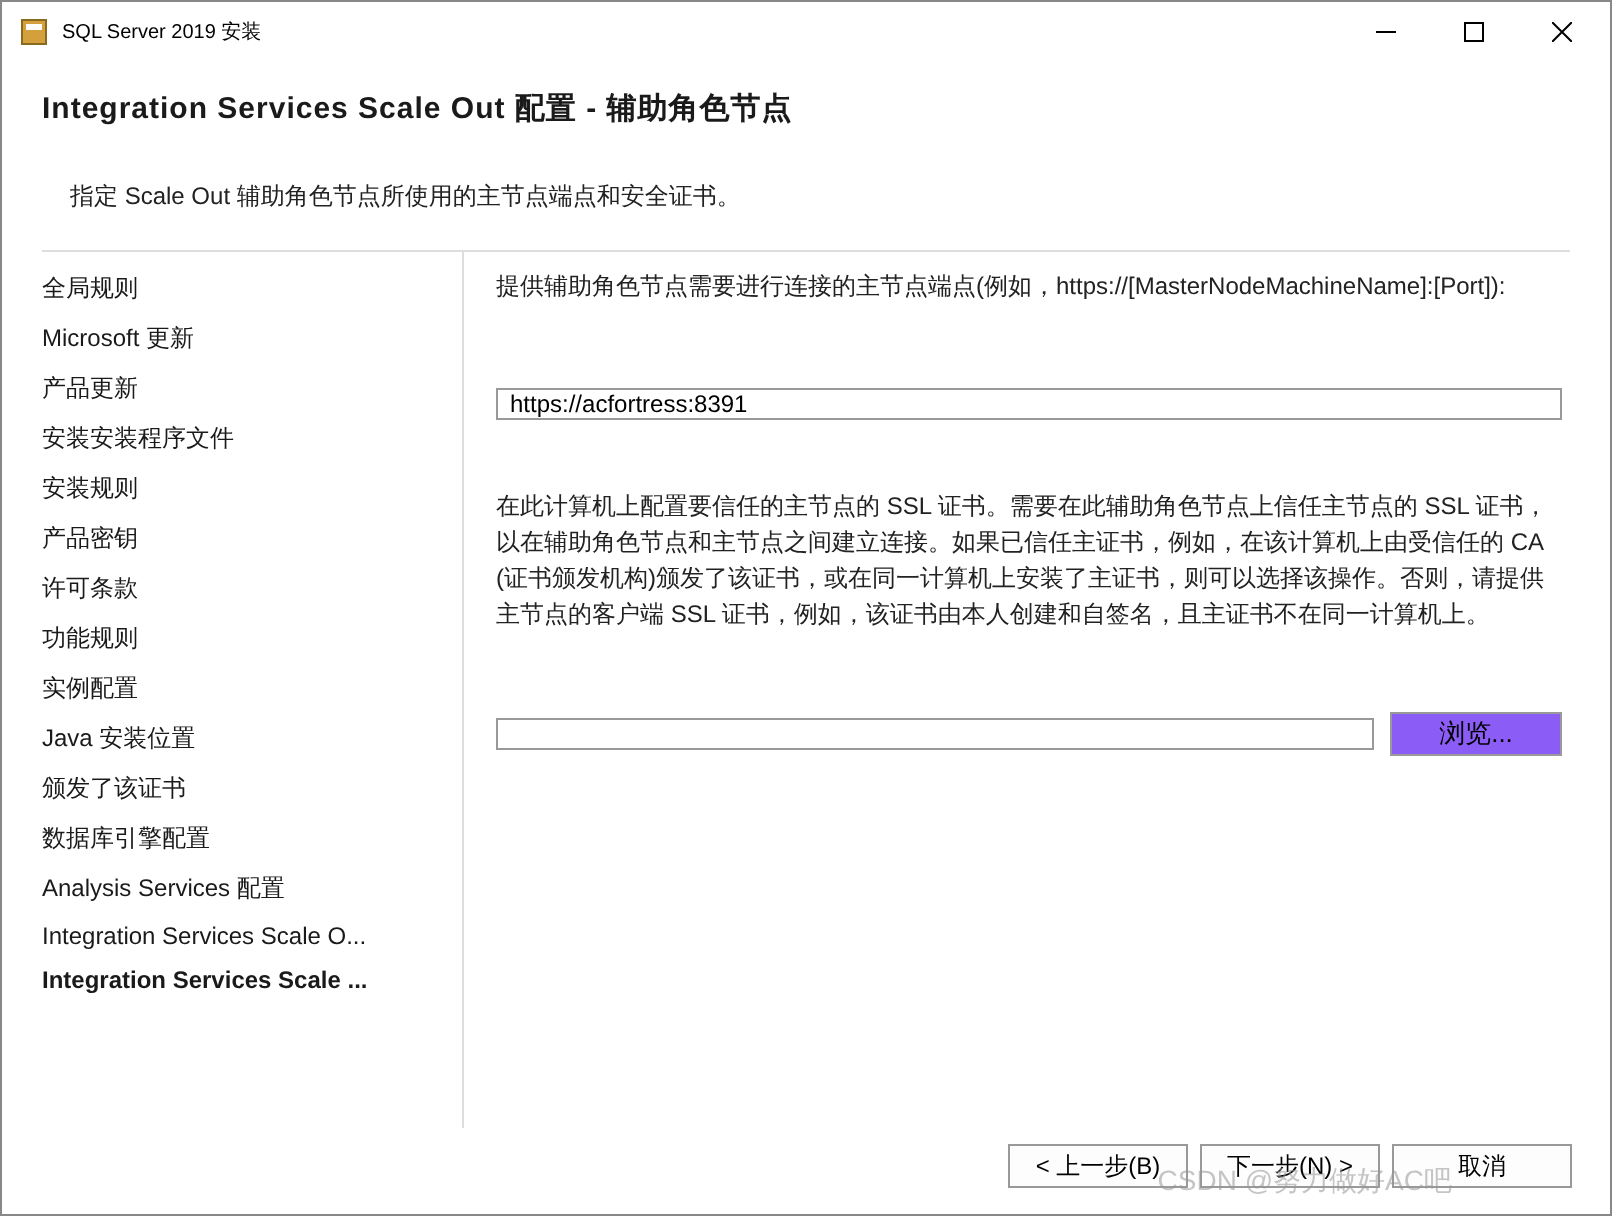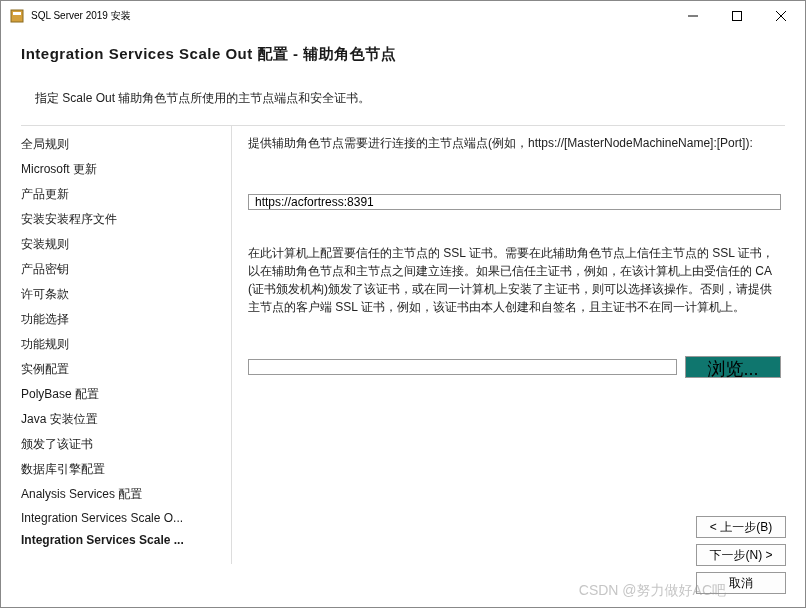--- a/index.html
+++ b/index.html
@@ -17,22 +17,22 @@
     .sidebar { width: 210px; padding-top: 6px; overflow: hidden; }
     .sidebar-item { padding: 4px 0; font-size: 12px; color: #1a1a1a; cursor: default; white-space: nowrap; overflow: hidden; text-overflow: ellipsis; }
     .sidebar-item.active { font-weight: bold; }
     .main { flex: 1; border-left: 1px solid #ddd; padding: 8px 4px 8px 16px; position: relative; }
     .desc { font-size: 12px; color: #222; line-height: 1.5; }
     .text-input { width: 100%; height: 16px; border: 1px solid #999; padding: 2px 6px; font-size: 12px; font-family: inherit; }
     .url-input { margin-top: 42px; }
     .ssl-desc { margin-top: 34px; }
     .cert-row { display: flex; gap: 8px; margin-top: 40px; align-items: center; }
     .cert-input { flex: 1; }
-    .browse-btn { width: 96px; height: 22px; border: 1px solid #999; background: #0f766e; font-size: 18px; cursor: default; font-family: inherit; }
-    .footer { position: absolute; bottom: 14px; right: 20px; display: flex; gap: 6px; flex-direction: column; }
+    .browse-btn { width: 86px; height: 22px; border: 1px solid #999; background: #8b5cf6; font-size: 13px; cursor: default; font-family: inherit; }
+    .footer { position: absolute; bottom: 14px; right: 20px; display: flex; gap: 6px; }
     .footer-btn { width: 90px; height: 22px; border: 1px solid #999; background: #fdfdfd; font-size: 12px; cursor: default; font-family: inherit; }
     .watermark { position: absolute; bottom: 8px; right: 80px; color: rgba(150,150,150,0.55); font-size: 14px; pointer-events: none; text-align: center; }
   </style>
 </head>
 <body>
 
 <div class="titlebar">
   <svg class="titlebar-icon" viewBox="0 0 16 16">
     <rect x="2" y="2" width="12" height="12" fill="#d4a03c" stroke="#8a6a1f" stroke-width="1"></rect>
     <rect x="4" y="4" width="8" height="3" fill="#fff"></rect>
@@ -66,24 +66,22 @@
 
 <div class="content">
   <div class="sidebar" id="sidebar">
       <div class="sidebar-item">全局规则</div>
       <div class="sidebar-item">Microsoft 更新</div>
       <div class="sidebar-item">产品更新</div>
       <div class="sidebar-item">安装安装程序文件</div>
       <div class="sidebar-item">安装规则</div>
       <div class="sidebar-item">产品密钥</div>
       <div class="sidebar-item">许可条款</div>
-      <div class="sidebar-item">功能选择</div>
       <div class="sidebar-item">功能规则</div>
       <div class="sidebar-item">实例配置</div>
-      <div class="sidebar-item">PolyBase 配置</div>
       <div class="sidebar-item">Java 安装位置</div>
       <div class="sidebar-item">颁发了该证书</div>
       <div class="sidebar-item">数据库引擎配置</div>
       <div class="sidebar-item">Analysis Services 配置</div>
       <div class="sidebar-item">Integration Services Scale O...</div>
       <div class="sidebar-item active">Integration Services Scale ...</div>
     </div>
   <div class="main">
     <div class="desc">提供辅助角色节点需要进行连接的主节点端点(例如，https://[MasterNodeMachineName]:[Port]):</div>
     <input type="text" class="text-input url-input" value="https://acfortress:8391" style="">

